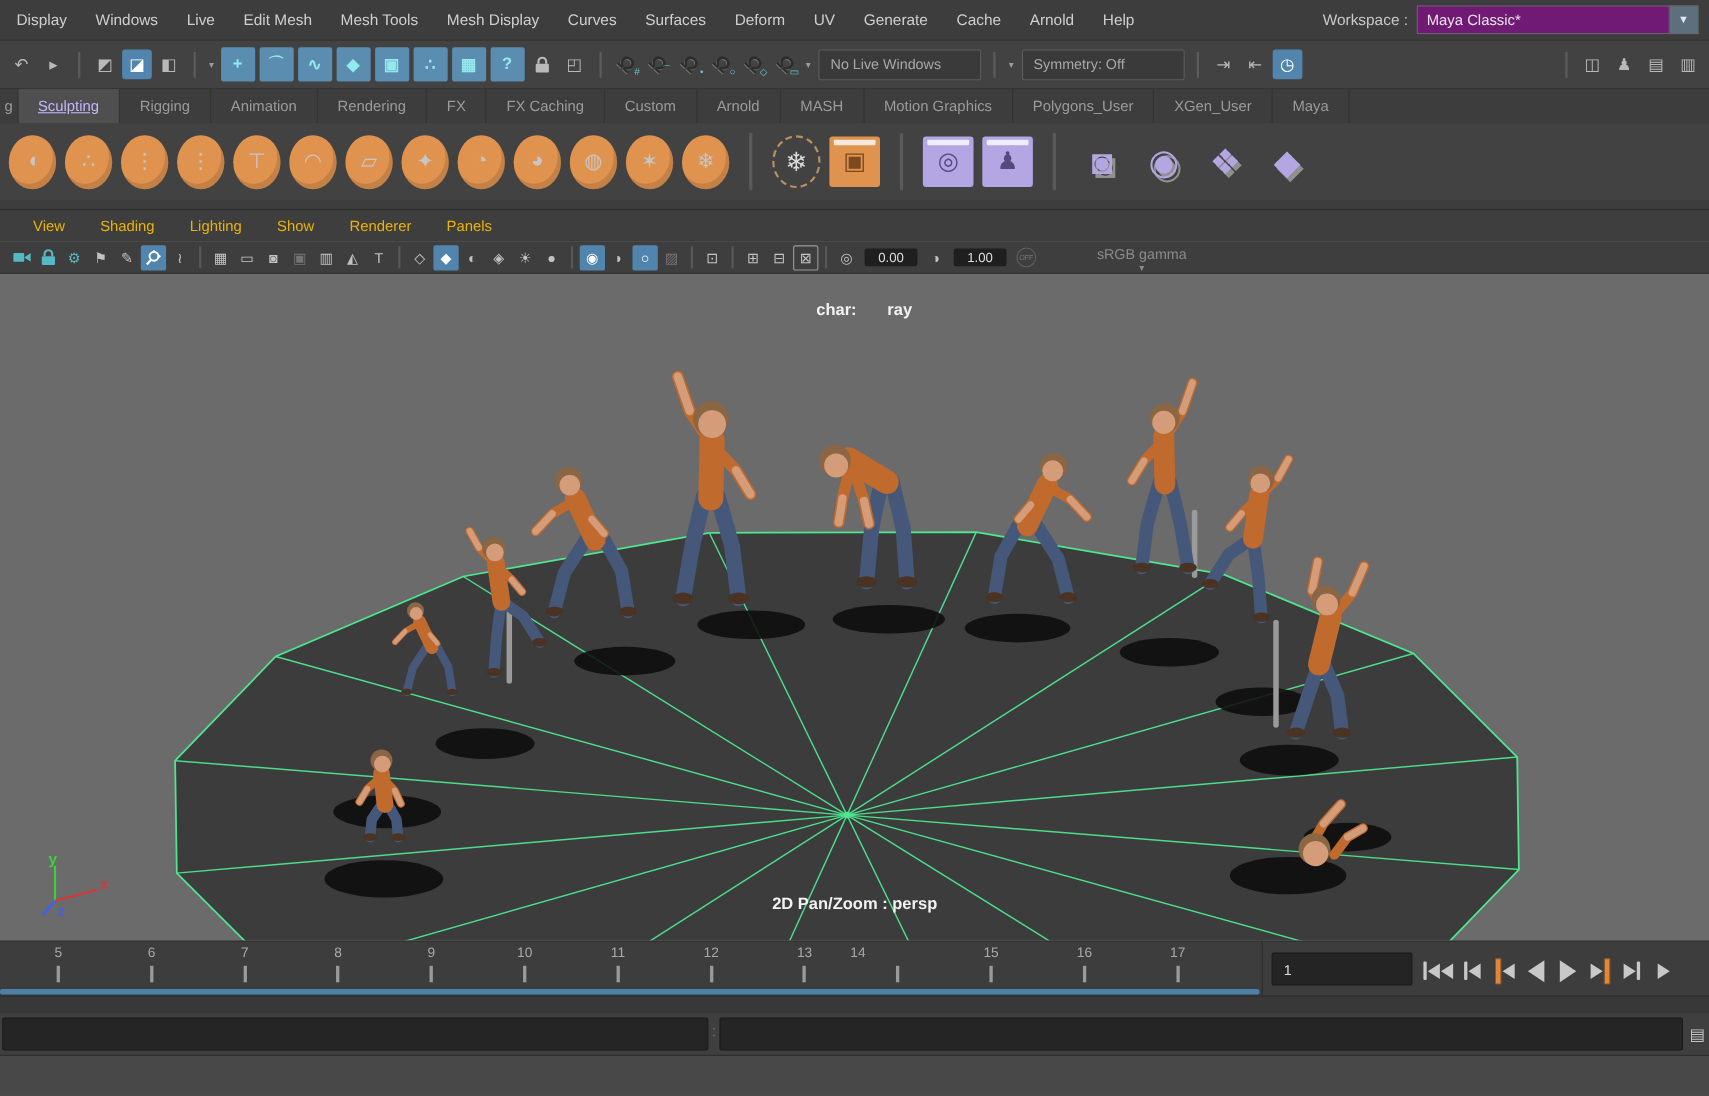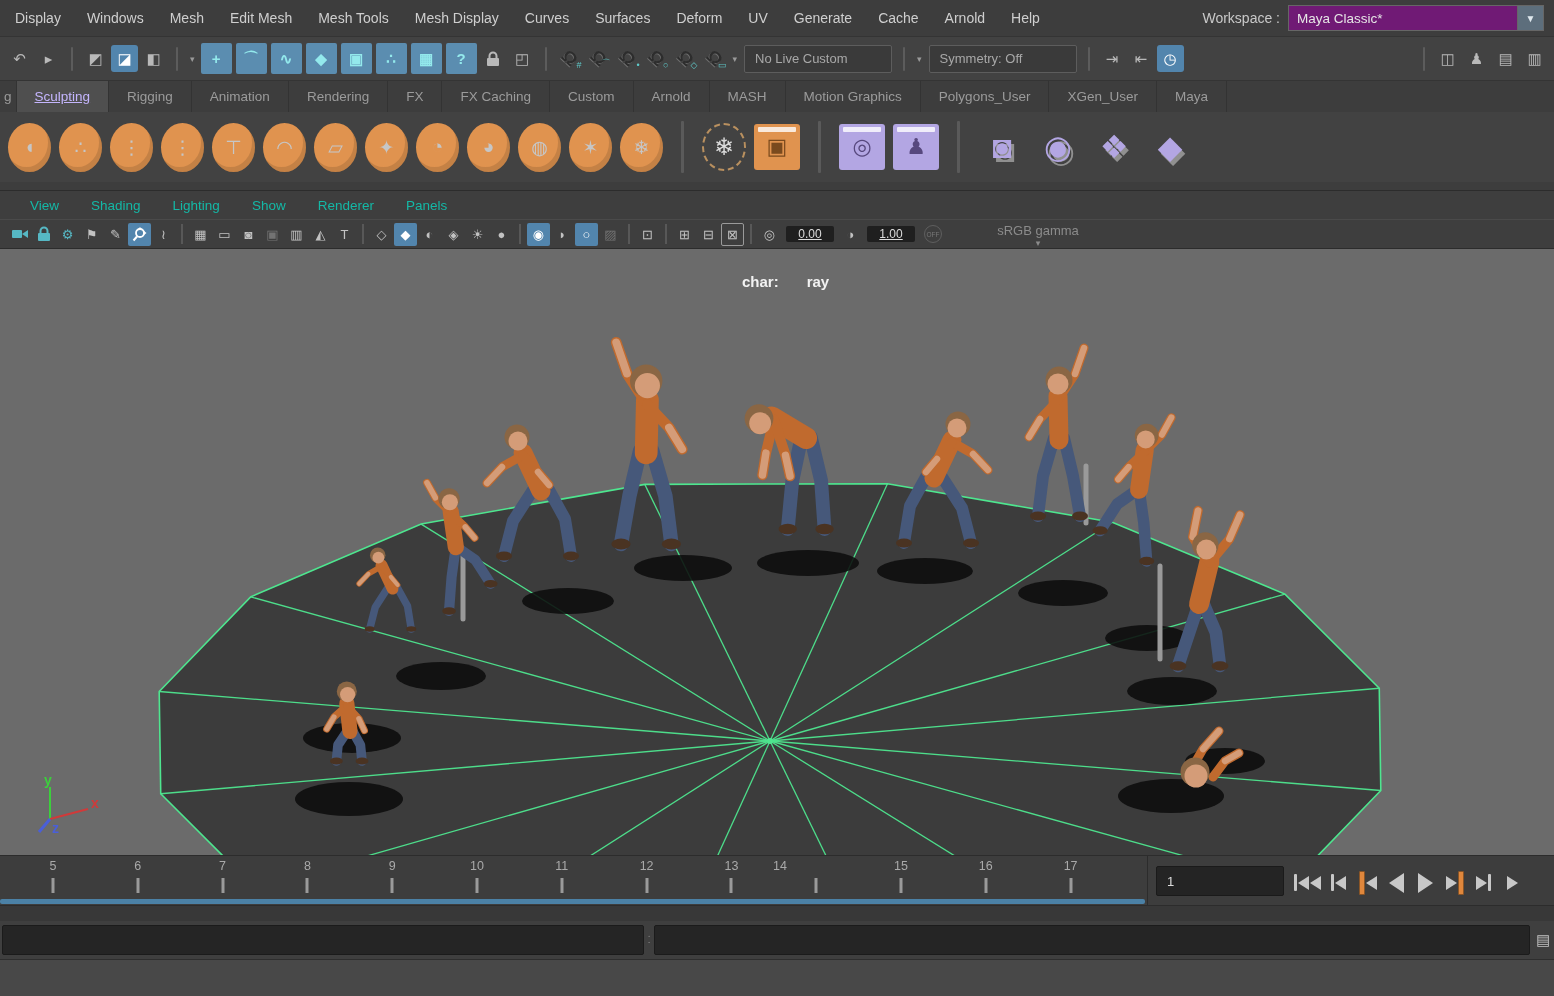--- a/index.html
+++ b/index.html
@@ -55,32 +55,32 @@
   .shelf-win::before { content:""; position:absolute; top:3px; left:4px; right:4px; height:5px;
     background:rgba(255,255,255,.8); border-radius:1px; }
   .shelf-win.orange { background:#e0934f; color:#7a4a1e; }
   .shelf-win.purple { background:#b3a6e3; color:#57487e; }
   .tool-purple { width:48px; height:48px; display:flex; align-items:center; justify-content:center;
     color:#b3a6e3; font-size:32px; flex:none; text-shadow:3px 4px 0 rgba(210,210,210,.55); }
 
   
   .panel { flex:none; margin-top:8px; border-top:1px solid #2c2c2c; display:flex; flex-direction:column; }
   .panel-menu { height:28px; background:#3e3e3e; display:flex; align-items:center; padding-left:14px; }
-  .pm-item { padding:0 16px; font-size:13.5px; color:#14b8a6; }
+  .pm-item { padding:0 16px; font-size:13.5px; color:#eab308; }
   .panel-toolbar { height:30px; background:#3e3e3e; border-top:1px solid #4a4a4a; border-bottom:1px solid #2c2c2c;
     display:flex; align-items:center; padding:0 8px; gap:1px; }
   .pt-icon { width:23px; height:23px; display:flex; align-items:center; justify-content:center;
     color:#c2c2c2; font-size:13px; border-radius:2px; flex:none; }
   .pt-icon.teal { color:#56b8c4; }
   .pt-icon.active { background:#5285ad; color:#fff; }
   .pt-icon.outlined { border:1px solid #9a9a9a; }
   .pt-icon.dim { opacity:.4; }
   .pt-sep { width:2px; height:20px; background:#585858; margin:0 5px; flex:none; }
   .pt-val { width:48px; height:16px; background:#1f1f1f; border-radius:2px; color:#dcdcdc; font-size:12px;
-    display:flex; align-items:center; justify-content:center; margin:12px 4px; flex:none;text-decoration:underline; }
+    display:flex; align-items:center; justify-content:center; margin:12px 4px; flex:none; }
   .pt-off { width:18px; height:18px; border-radius:50%; border:1px solid #5e5e5e; color:#777; font-size:6.5px;
     display:flex; align-items:center; justify-content:center; margin:0 4px; flex:none; }
   .pt-srgb { width:170px; height:22px; color:#8b8b8b; font-size:13px; display:flex; align-items:center;
     justify-content:space-between; padding:0 8px; margin-left:6px;flex-direction:column; }
   .pt-srgb .arr { font-size:9px; color:#8b8b8b; }
 
   .viewport { position:relative; height:606px; background:#6b6b6b; overflow:hidden; }
   .viewport svg.scene { position:absolute; inset:0; }
   .hud-char { position:absolute; top:24px; left:742px; font-size:15px; font-weight:bold; color:#f2f2f2; display:flex; gap:28px; }
   .hud-panzoom { position:absolute; top:564px; left:0; width:1554px; text-align:center; font-size:15px; font-weight:bold; color:#f2f2f2; }
@@ -118,21 +118,21 @@
 </style>
 </head>
 <body>
 
 <div class="app">
 
   <div class="menubar">
     <div style="display:flex;" id="menu-items">
         <div class="menu-item">Display</div>
         <div class="menu-item">Windows</div>
-        <div class="menu-item">Mesh</div>
+        <div class="menu-item">Live</div>
         <div class="menu-item">Edit Mesh</div>
         <div class="menu-item">Mesh Tools</div>
         <div class="menu-item">Mesh Display</div>
         <div class="menu-item">Curves</div>
         <div class="menu-item">Surfaces</div>
         <div class="menu-item">Deform</div>
         <div class="menu-item">UV</div>
         <div class="menu-item">Generate</div>
         <div class="menu-item">Cache</div>
         <div class="menu-item">Arnold</div>
@@ -190,21 +190,21 @@
       </div>
       <div class="sl-snap">
         <span class="m">Ω</span>
         <span class="s">◇</span>
       </div>
       <div class="sl-snap">
         <span class="m">Ω</span>
         <span class="s">▭</span>
       </div>
       <div class="sl-dd">▾</div>
-      <div class="sl-field wide">No Live Custom</div>
+      <div class="sl-field wide">No Live Windows</div>
       <div class="sl-sep"></div>
       <div class="sl-dd">▾</div>
       <div class="sl-field wide">Symmetry: Off</div>
       <div class="sl-sep"></div>
       <div class="sl-icon">⇥</div>
       <div class="sl-icon">⇤</div>
       <div class="sl-icon active">◷</div>
       <div class="sl-spacer"></div>
       <div class="sl-sep"></div>
       <div class="sl-icon">◫</div>
@@ -499,20 +499,21 @@
             <polyline points="18,6 30,-10 44,-18" fill="none" stroke="#c06a2e" stroke-width="9" stroke-linecap="round" stroke-linejoin="round"></polyline>
             <polyline points="30,-10 44,-18" fill="none" stroke="#d49c78" stroke-width="6.5" stroke-linecap="round" stroke-linejoin="round"></polyline>
             <circle cx="0" cy="1" r="14.5" fill="#8a6644"></circle>
             <circle cx="1" cy="5" r="11.5" fill="#d49c78"></circle>
           </g>
         </svg>
       <div class="hud-char">
         <span>char:</span>
         <span>ray</span>
       </div>
+      <div class="hud-panzoom">2D Pan/Zoom : persp</div>
       <svg class="axis-gizmo" width="72" height="64">
         <line x1="16" y1="42" x2="16" y2="10" stroke="#3ccf3c" stroke-width="2"></line>
         <line x1="16" y1="42" x2="54" y2="32" stroke="#d03a3a" stroke-width="2"></line>
         <line x1="16" y1="42" x2="5" y2="55" stroke="#4a5fd8" stroke-width="3"></line>
         <text x="10" y="8" fill="#3ccf3c" font-size="14" font-weight="bold" id="ax-y">y</text>
         <text x="57" y="31" fill="#d03a3a" font-size="14" font-weight="bold" id="ax-x">x</text>
         <text x="18" y="56" fill="#4a5fd8" font-size="14" font-weight="bold" id="ax-z">z</text>
       </svg>
     </div>
   </div>

